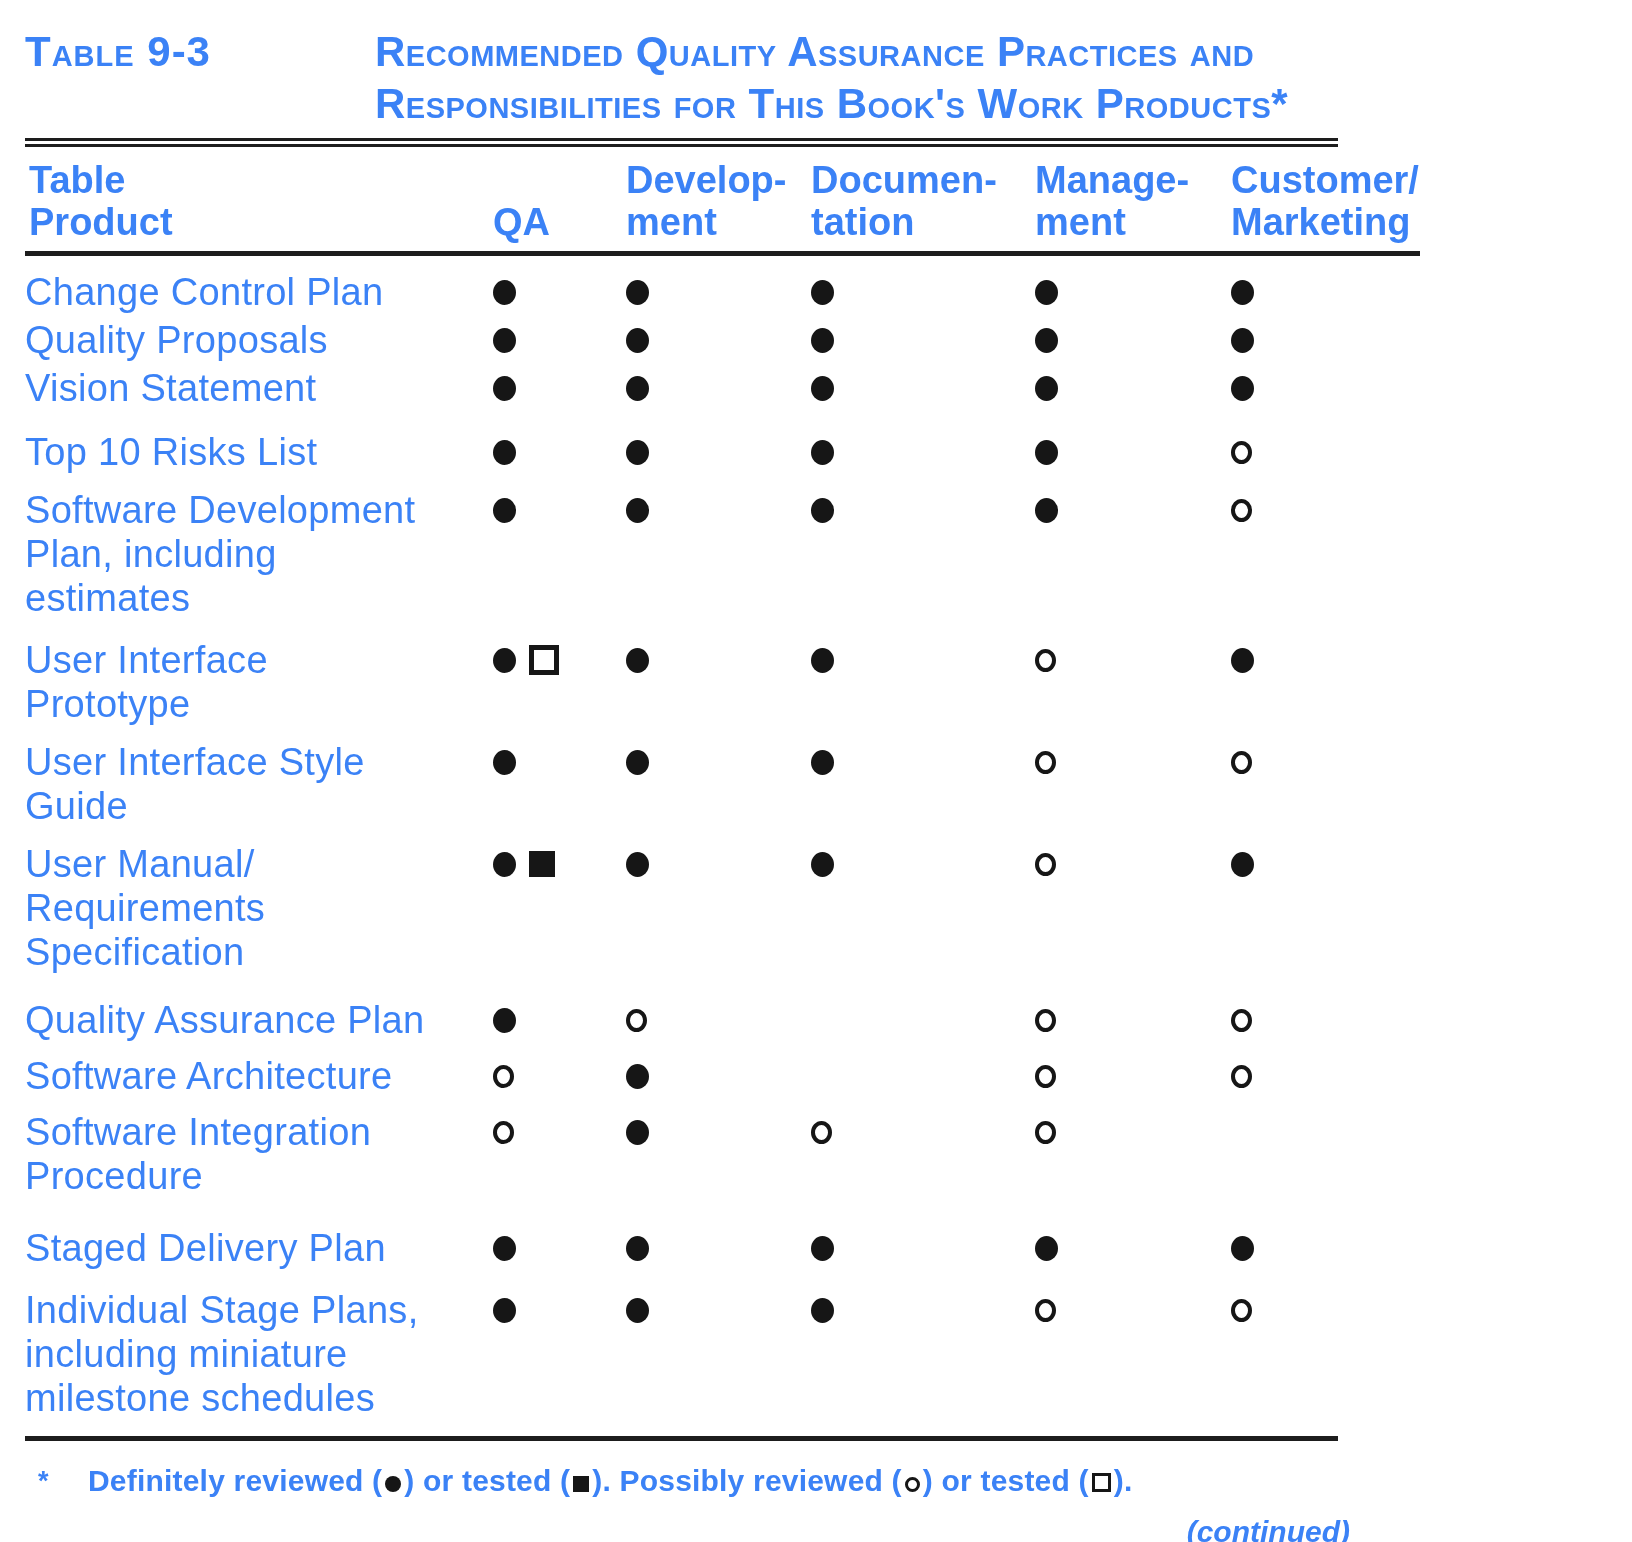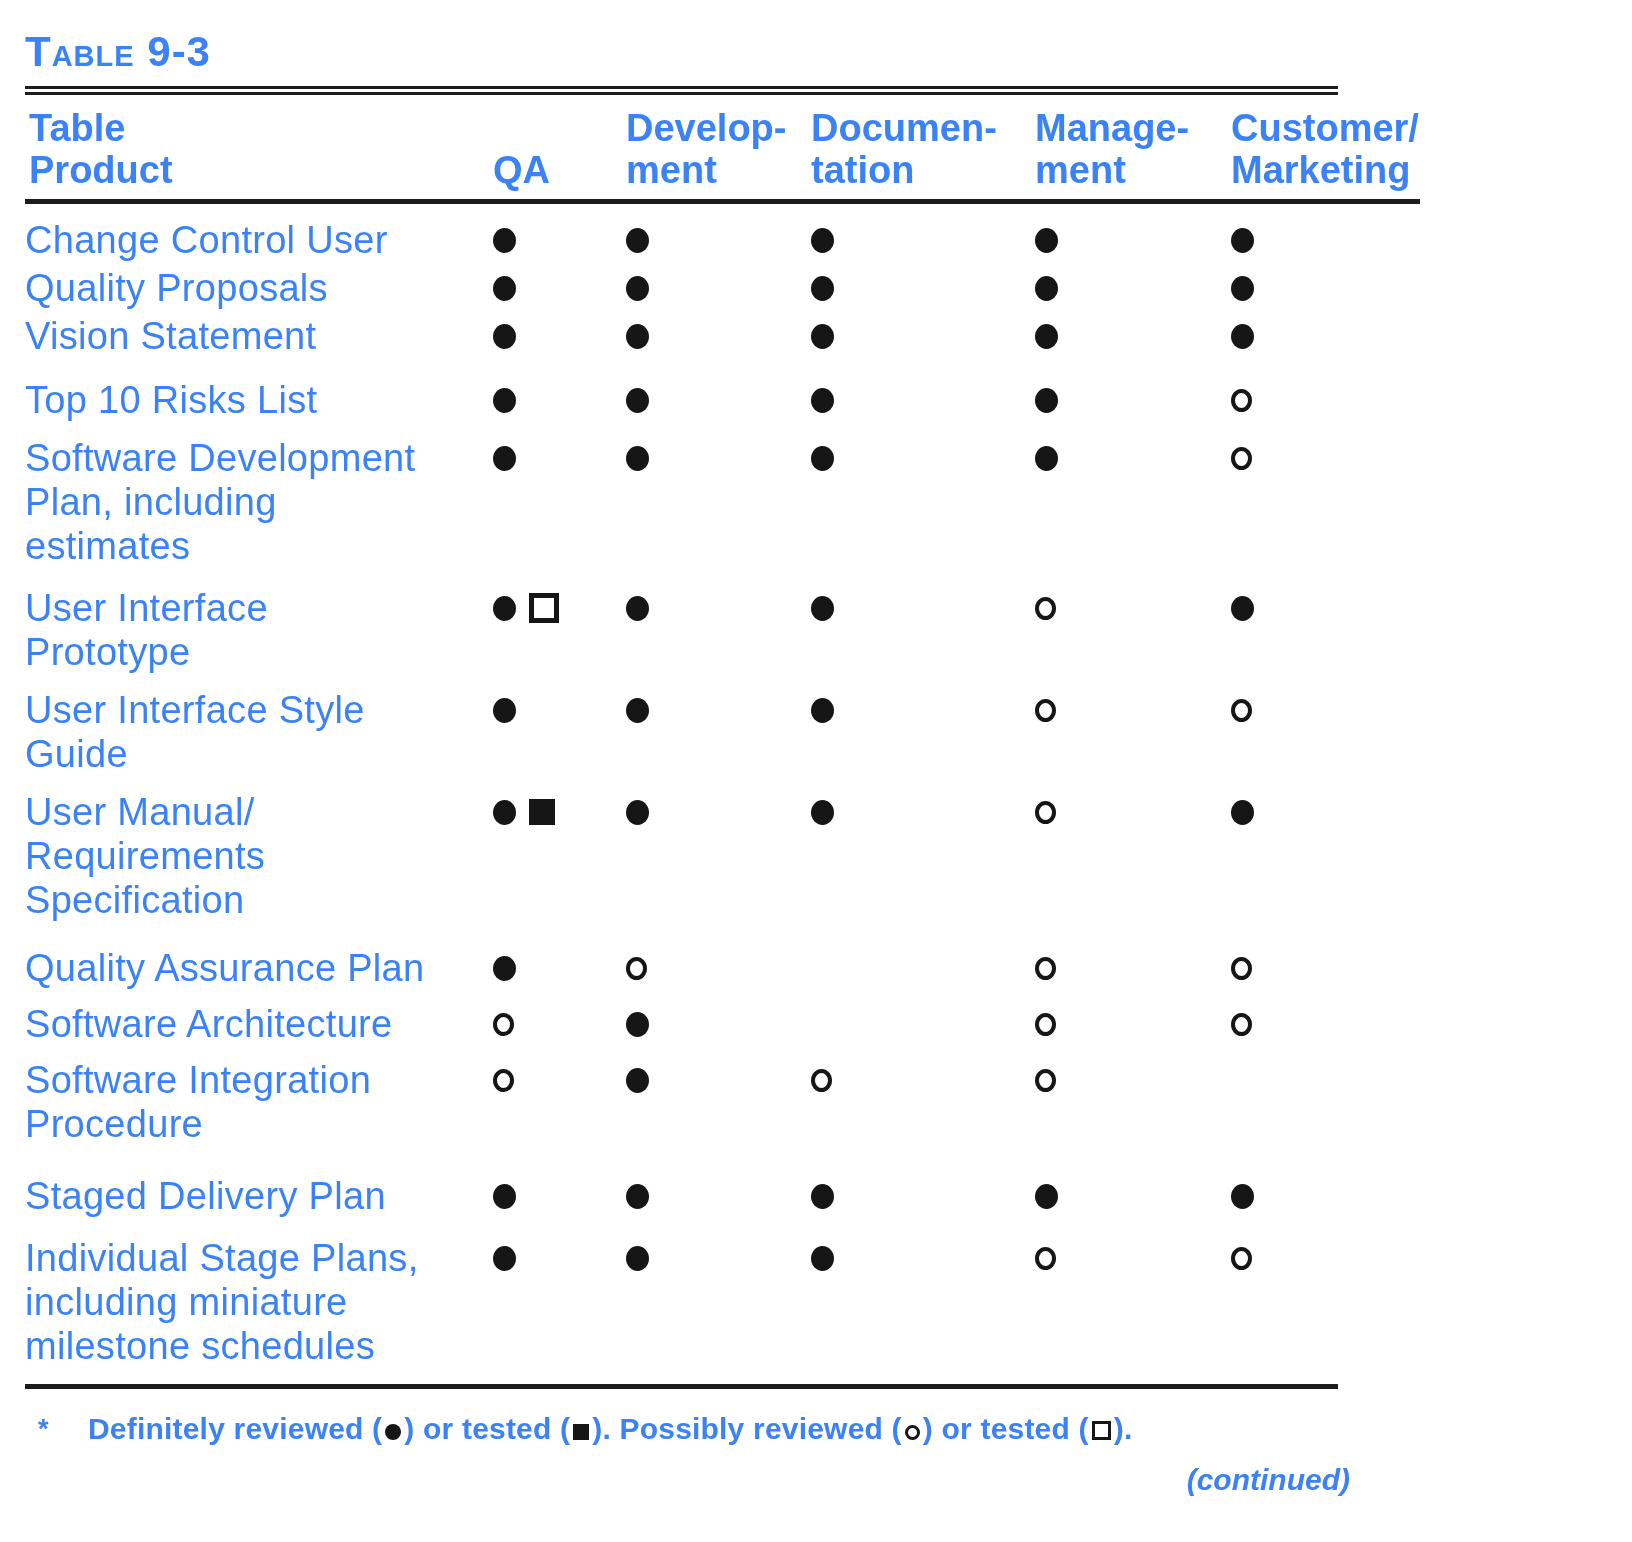--- a/index.html
+++ b/index.html
@@ -80,20 +80,22 @@
   }
 </style>
 </head>
 <body>
 
 <div class="page">
 
   <div class="title-block">
     <div class="table-label">Table 9-3</div>
     <div class="main-title">
+      <div>Recommended Quality Assurance Practices and</div>
+      <div>Responsibilities for This Book's Work Products*</div>
     </div>
   </div>
 
   <div class="table-frame">
     <table>
       <colgroup>
         <col style="width:450px">
           <col style="width:120px">
           <col style="width:195px">
         <col style="width:215px">
@@ -129,21 +131,21 @@
           </th>
           <th class="col-end-user">
             <div class="hl">End</div>
             <div class="hl">User</div>
           </th>
         </tr>
       </thead>
       <tbody id="table-body">
           <tr class="g14">
             <td class="product-cell">
-              <div class="pline">Change Control User</div>
+              <div class="pline">Change Control Plan</div>
             </td>
             <td class="mark-cell col-qa">
               <div class="marks">
                 <span class="mark filled-circle"></span>
               </div>
             </td>
             <td class="mark-cell col-development">
               <div class="marks">
                 <span class="mark filled-circle"></span>
               </div>

